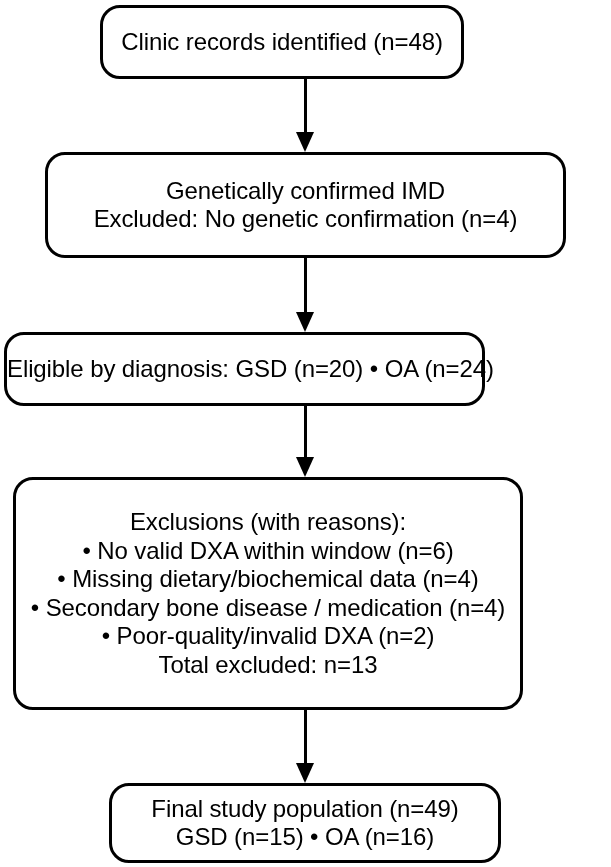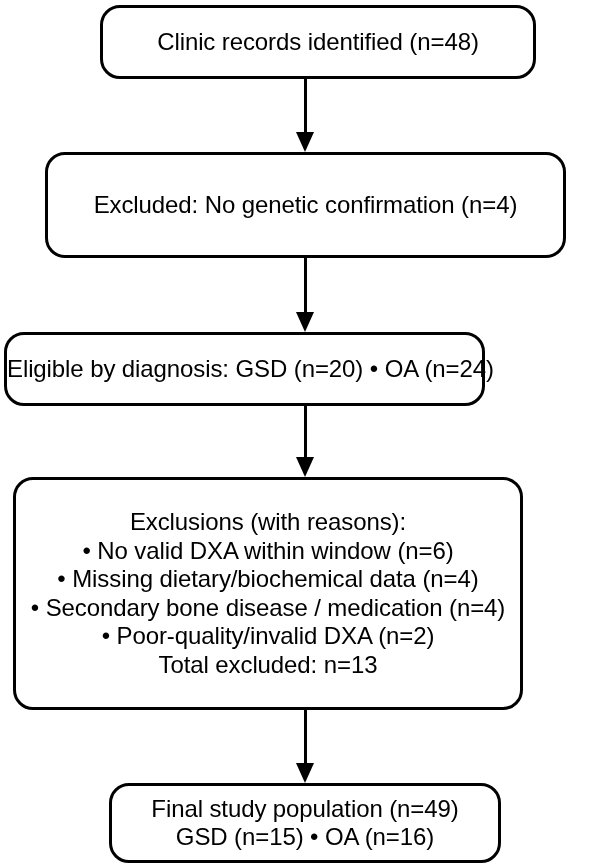--- a/index.html
+++ b/index.html
@@ -34,21 +34,21 @@
     display: block;
     width: 100%;
     text-align: center;
     font-size: 24px;
     line-height: 28.5px;
     letter-spacing: -0.1px;
     white-space: nowrap;
     color: #000000;
   }
   
-  #box-identified   { left: 100px; top: 5px;   width: 436px; height: 74px; }
+  #box-identified   { left: 100px; top: 5px;   width: 364px; height: 74px; }
   #box-confirmed    { left: 45px;  top: 152px; width: 521px; height: 106px; }
   #box-eligible     { left: 4px;   top: 332px; width: 481px; height: 74px; }
   #box-exclusions   { left: 13px;  top: 477px; width: 510px; height: 233px; }
   #box-final        { left: 109px; top: 783px; width: 392px; height: 80px; }
 
   .flow-arrow {
     position: absolute;
     left: 296px;
     width: 19px;
   }
@@ -92,20 +92,21 @@
   <div class="flow-box" id="box-identified">
     <span class="flow-line">Clinic records identified (n=48)</span>
   </div>
 
   <div class="flow-arrow" id="arrow-1">
     <span class="stem"></span>
     <span class="head"></span>
   </div>
 
   <div class="flow-box" id="box-confirmed">
+    <span class="flow-line">Genetically confirmed IMD</span>
     <span class="flow-line">Excluded: No genetic confirmation (n=4)</span>
   </div>
 
   <div class="flow-arrow" id="arrow-2">
     <span class="stem"></span>
     <span class="head"></span>
   </div>
 
   <div class="flow-box" id="box-eligible">
     <span class="flow-line">Eligible by diagnosis: GSD (n=20) • OA (n=24)</span>

